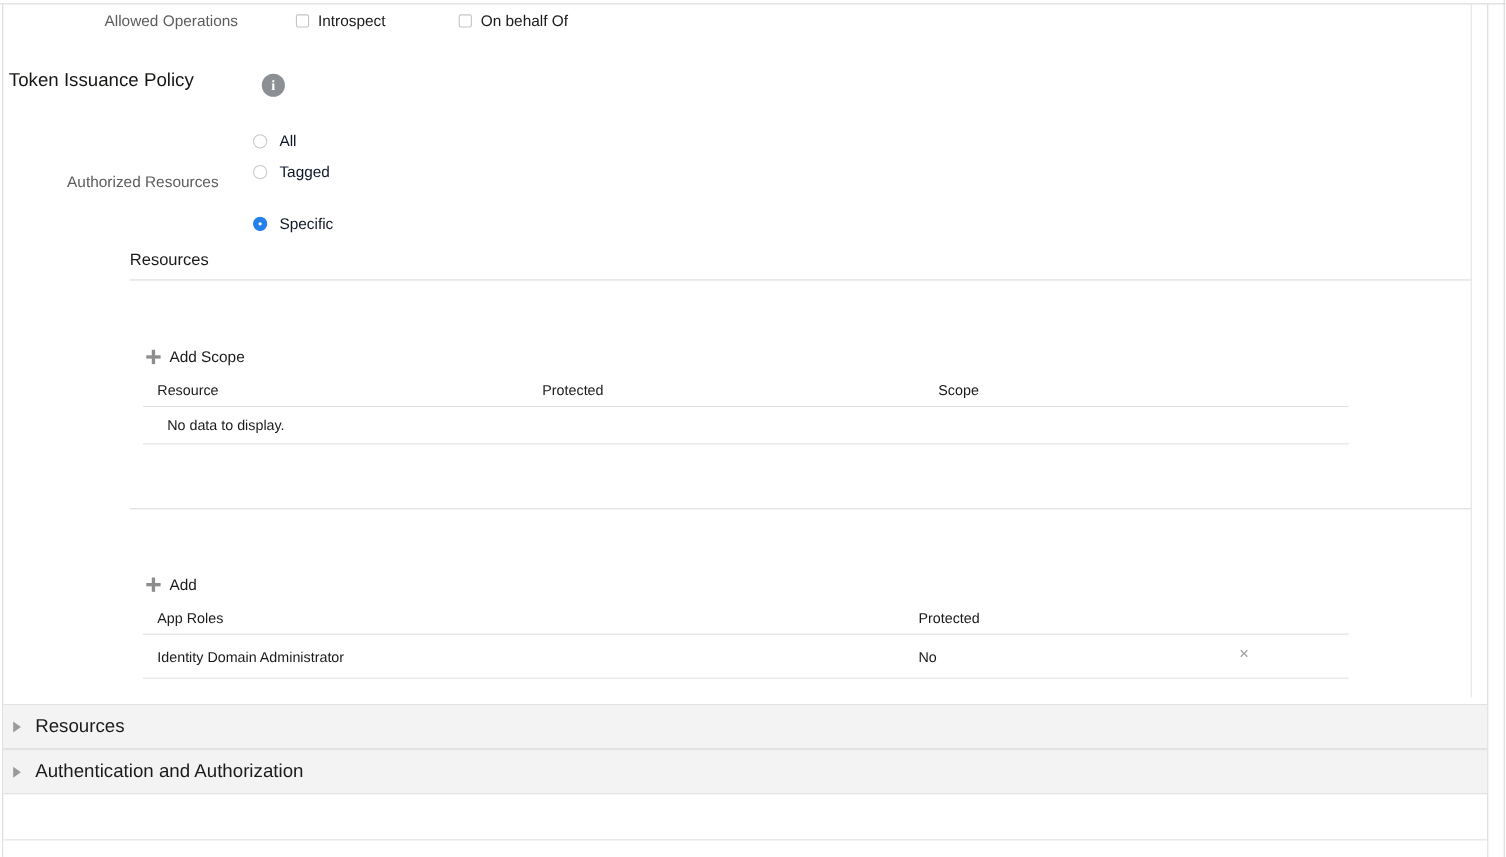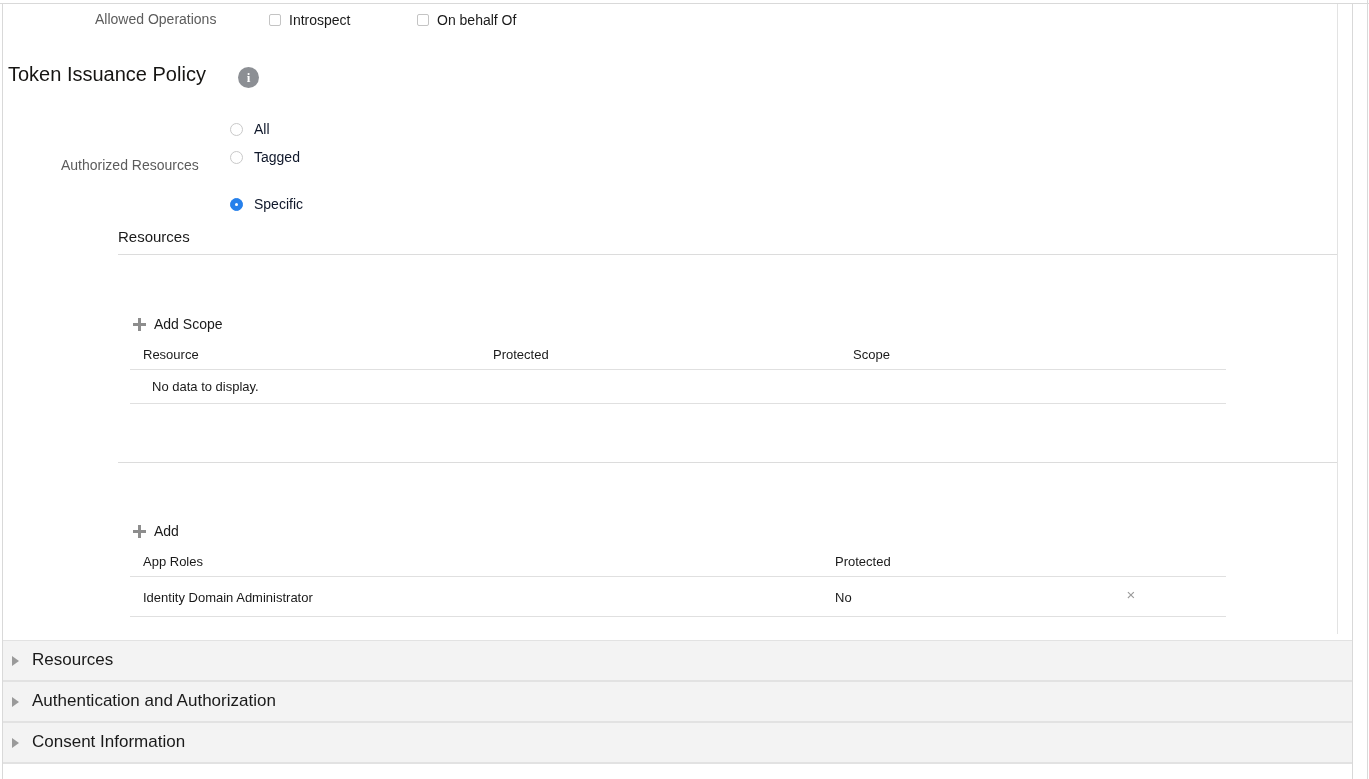--- a/index.html
+++ b/index.html
@@ -92,21 +92,21 @@
     color: #1a1a1a;
     vertical-align: 0px;
   }
   .cb-introspect { left: 231px; }
   .cb-onbehalf { left: 347px; margin-left: 32px; }
 
   
   .section-title {
     position: absolute;
     left: 8px; top: 63px;
-    font-size: 20px;
+    font-size: 17px;
     color: #161513;
     font-weight: 400;
     white-space: nowrap;
   }
   .info-icon {
     position: absolute;
     left: 238px; top: 67px;
     width: 21px; height: 21px;
     border-radius: 50%;
     background: #8c8f94;
@@ -384,21 +384,17 @@
 
   <div class="accordion" style="top:640px;">
     <div class="acc-row">
       <span class="acc-tri"></span>
       <span class="acc-label">Resources</span>
     </div>
     <div class="acc-row">
       <span class="acc-tri"></span>
       <span class="acc-label">Authentication and Authorization</span>
     </div>
-    <div class="acc-row">
-      <span class="acc-tri"></span>
-      <span class="acc-label">Consent Information</span>
-    </div>
   </div>
 
   <div class="acc-footer"></div>
 
 </div>
 
 </body></html>

